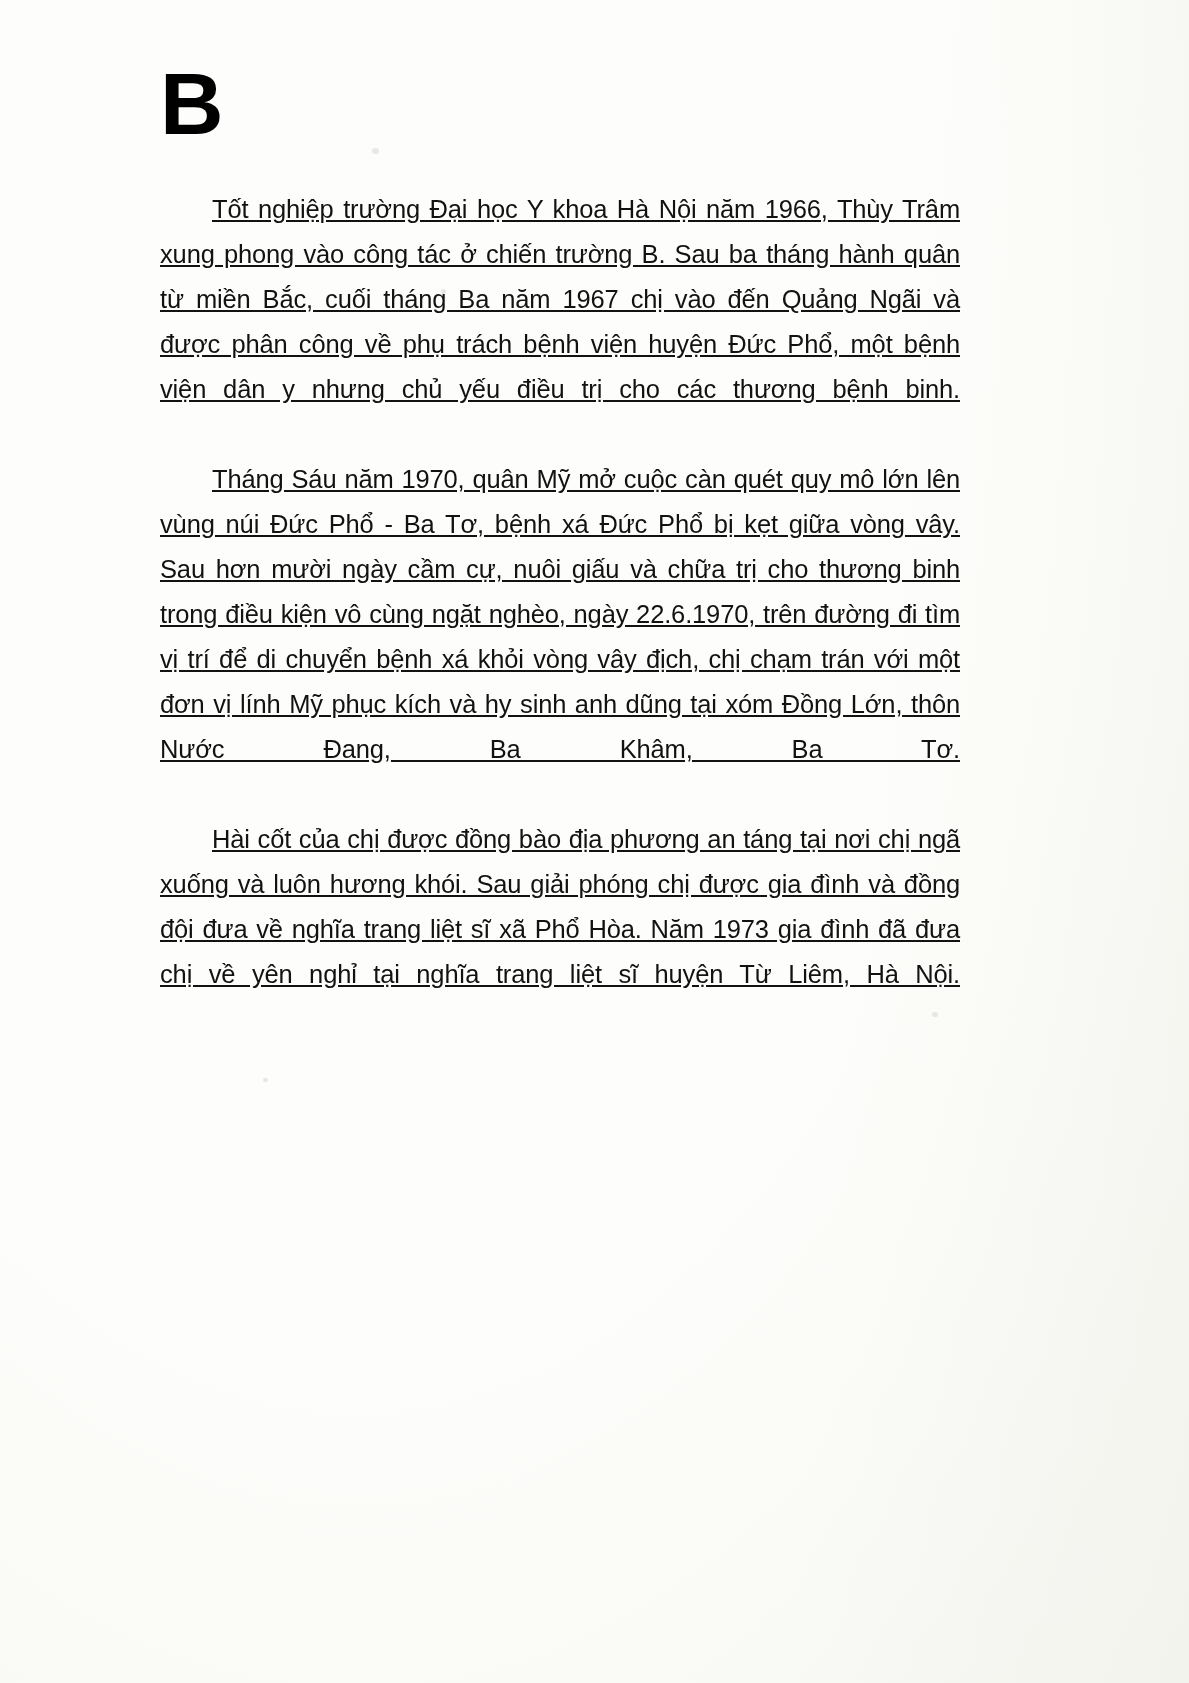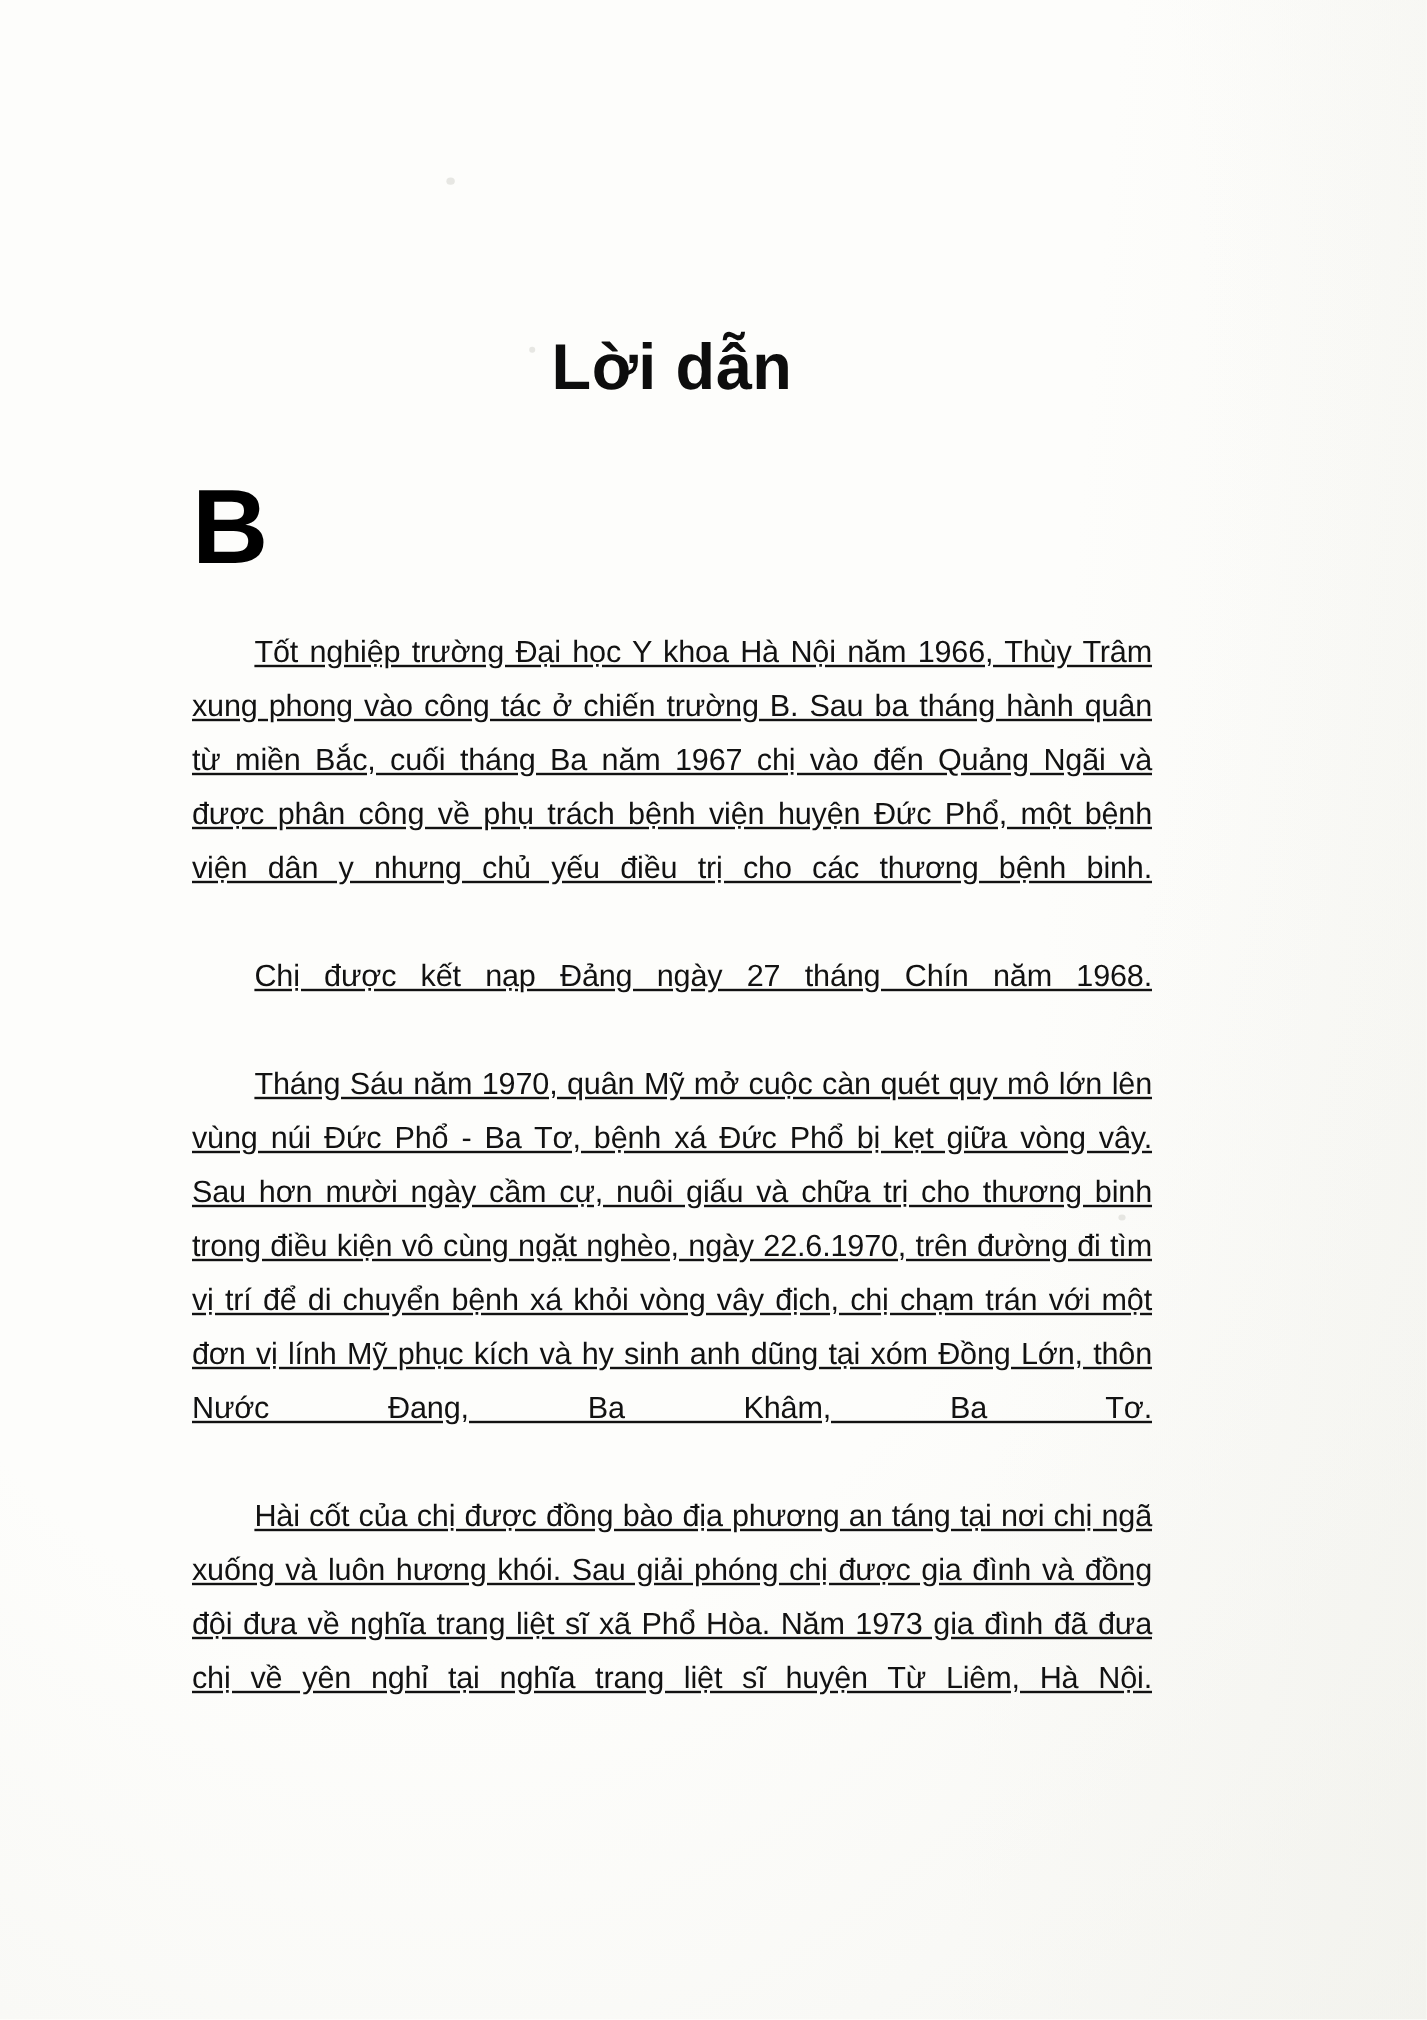--- a/index.html
+++ b/index.html
@@ -116,29 +116,27 @@
 <div class="page">
 
   <div class="paper-tint"></div>
   <div class="scan-speck" style="left:372px; top:148px; width:7px; height:6px;"></div>
   <div class="scan-speck" style="left:441px; top:289px; width:5px; height:5px;"></div>
   <div class="scan-speck" style="left:932px; top:1012px; width:6px; height:5px;"></div>
   <div class="scan-speck" style="left:263px; top:1078px; width:5px; height:4px;"></div>
 
   <div class="content">
 
-    <h1 class="doc-title">Lời dẫn</h1>
 
     <div class="body-copy">
 
       <p class="para dropcap-para"><span class="dropcap">B</span></p>
 
       <p class="para indent">Tốt nghiệp trường Đại học Y khoa Hà Nội năm 1966, Thùy Trâm xung phong vào công tác ở chiến trường B. Sau ba tháng hành quân từ miền Bắc, cuối tháng Ba năm 1967 chị vào đến Quảng Ngãi và được phân công về phụ trách bệnh viện huyện Đức Phổ, một bệnh viện dân y nhưng chủ yếu điều trị cho các thương bệnh binh.</p>
 
-      <p class="para indent">Chị được kết nạp Đảng ngày 27 tháng Chín năm 1968.</p>
 
       <p class="para indent">Tháng Sáu năm 1970, quân Mỹ mở cuộc càn quét quy mô lớn lên vùng núi Đức Phổ - Ba Tơ, bệnh xá Đức Phổ bị kẹt giữa vòng vây. Sau hơn mười ngày cầm cự, nuôi giấu và chữa trị cho thương binh trong điều kiện vô cùng ngặt nghèo, ngày 22.6.1970, trên đường đi tìm vị trí để di chuyển bệnh xá khỏi vòng vây địch, chị chạm trán với một đơn vị lính Mỹ phục kích và hy sinh anh dũng tại xóm Đồng Lớn, thôn Nước Đang, Ba Khâm, Ba Tơ.</p>
 
       <p class="para indent">Hài cốt của chị được đồng bào địa phương an táng tại nơi chị ngã xuống và luôn hương khói. Sau giải phóng chị được gia đình và đồng đội đưa về nghĩa trang liệt sĩ xã Phổ Hòa. Năm 1973 gia đình đã đưa chị về yên nghỉ tại nghĩa trang liệt sĩ huyện Từ Liêm, Hà Nội.</p>
 
     </div>
   </div>
 </div>
 
 </body></html>

